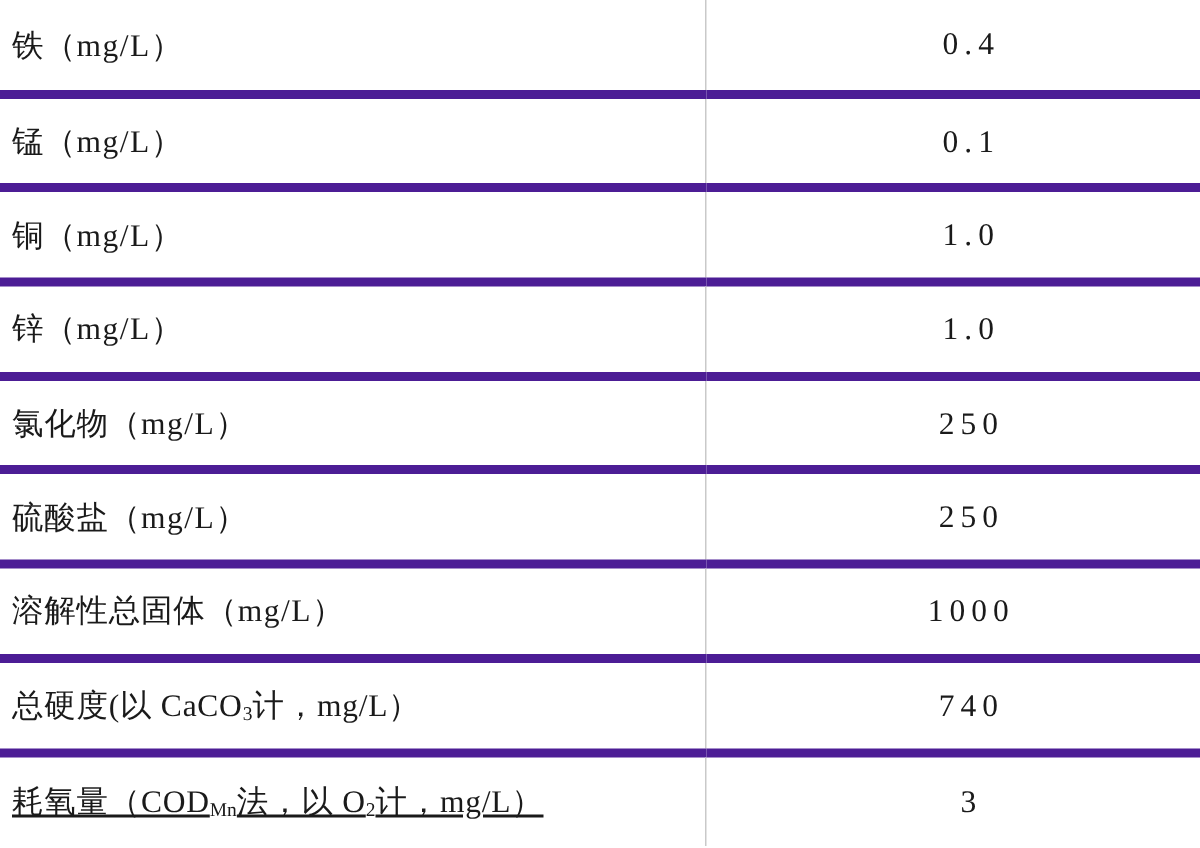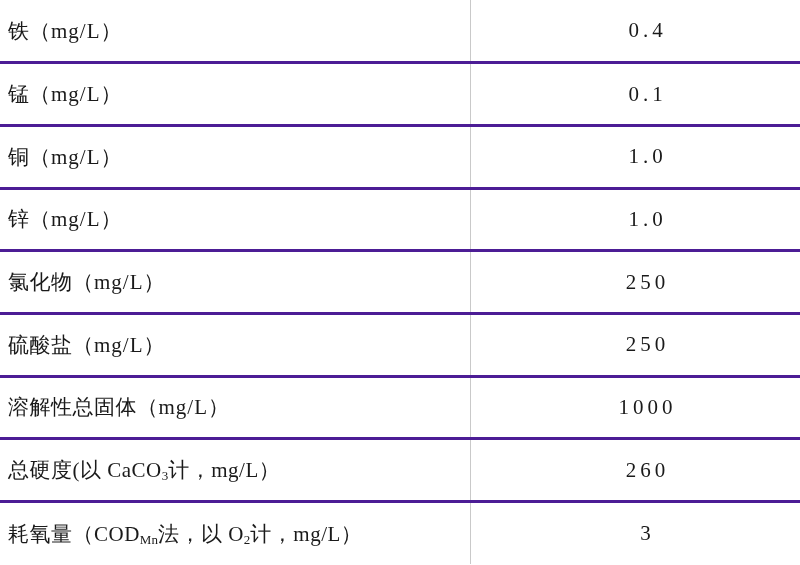--- a/index.html
+++ b/index.html
@@ -22,31 +22,32 @@
   }
   table.water-table {
     border-collapse: collapse;
     width: 800px;
     table-layout: fixed;
   }
   table.water-table tr {
     height: 62.7px;
   }
   table.water-table td {
-    border-top: 3px solid #4c1d95;
+    border-top: 6px solid #4c1d95;
     border-bottom: 1px solid #c9c9c9;
     padding: 0 0 0 8px;
     vertical-align: middle;
     background: #ffffff;
   }
   table.water-table tr:first-child td {
     border-top: none;
   }
   table.water-table tr:last-child td {
     border-bottom: none;
+    text-decoration: underline;
   }
   td.item-cell {
     width: 462px;
     border-right: 1px solid #c9c9c9;
     font-size: 21px;
     letter-spacing: 0.5px;
     white-space: nowrap;
   }
   td.value-cell {
     width: 337px;
@@ -108,21 +109,21 @@
         <td class="value-cell"><span class="val-inner">250</span></td>
       </tr>
 
       <tr>
         <td class="item-cell"><span>溶解性总固体（</span><span class="latin">mg/L</span><span>）</span></td>
         <td class="value-cell"><span class="val-inner">1000</span></td>
       </tr>
 
       <tr>
         <td class="item-cell"><span>总硬度(以 CaCO</span><span class="sub">3</span><span>计，mg/L）</span></td>
-        <td class="value-cell"><span class="val-inner">260</span></td>
+        <td class="value-cell"><span class="val-inner">740</span></td>
       </tr>
 
       <tr>
         <td class="item-cell"><span>耗氧量（COD</span><span class="sub">Mn</span><span>法，以 O</span><span class="sub">2</span><span>计，mg/L）</span></td>
         <td class="value-cell"><span class="val-inner">3</span></td>
       </tr>
 
     </tbody>
   </table>
 </div>

